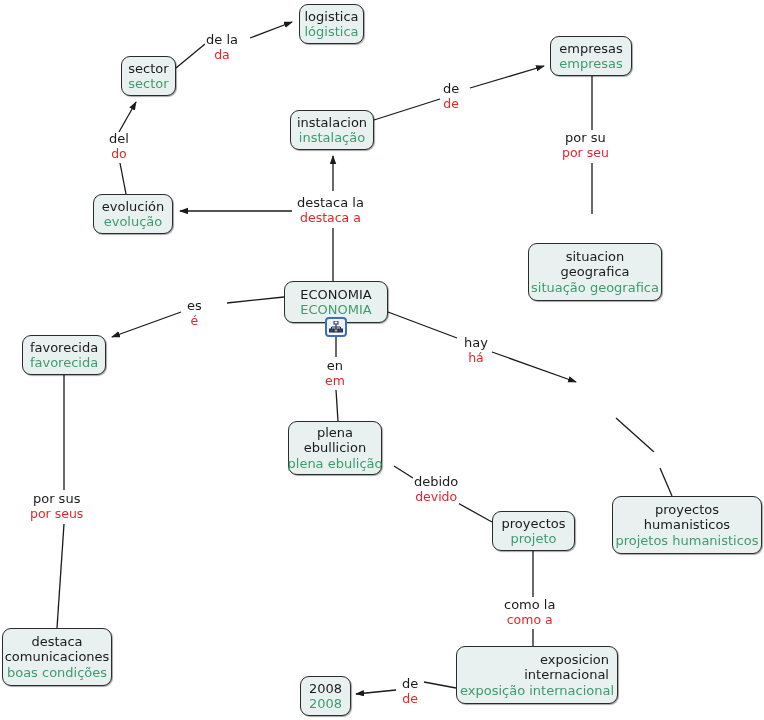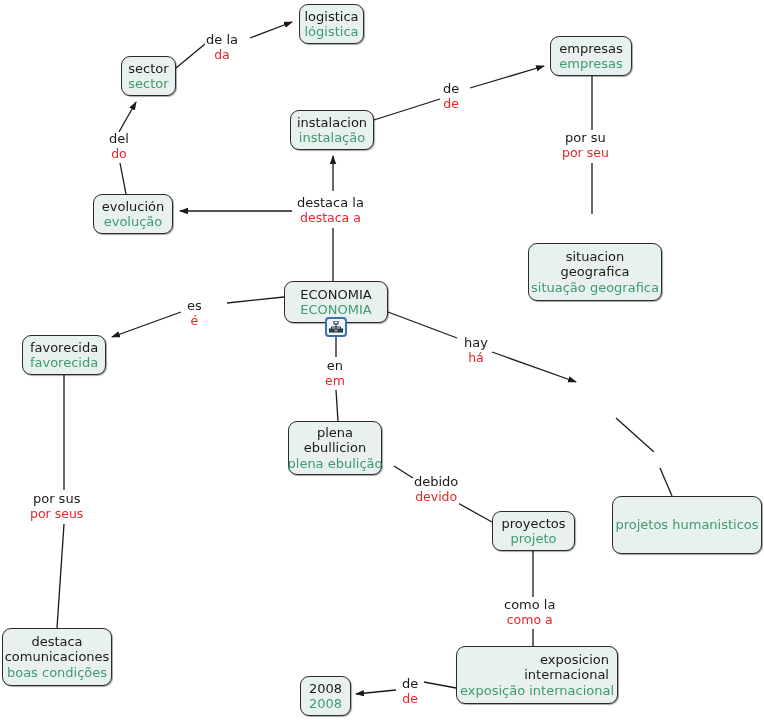--- a/index.html
+++ b/index.html
@@ -174,20 +174,21 @@
     <span class="pt">favorecida</span>
   </div>
 
 
   <div class="node" style="left:288px;top:421px;width:94px;height:54px;">
     <span class="es" style="white-space:normal;">plena ebullicion</span>
     <span class="pt">plena ebulição</span>
   </div>
 
   <div class="node" style="left:612px;top:496px;width:150px;height:58px;">
+    <span class="es" style="white-space:normal;">proyectos humanisticos</span>
     <span class="pt">projetos humanisticos</span>
   </div>
 
   <div class="node" style="left:492px;top:511px;width:83px;height:40px;">
     <span class="es">proyectos</span>
     <span class="pt">projeto</span>
   </div>
 
   <div class="node" style="left:2px;top:628px;width:110px;height:58px;">
     <span class="es" style="white-space:normal;">destaca comunicaciones</span>

